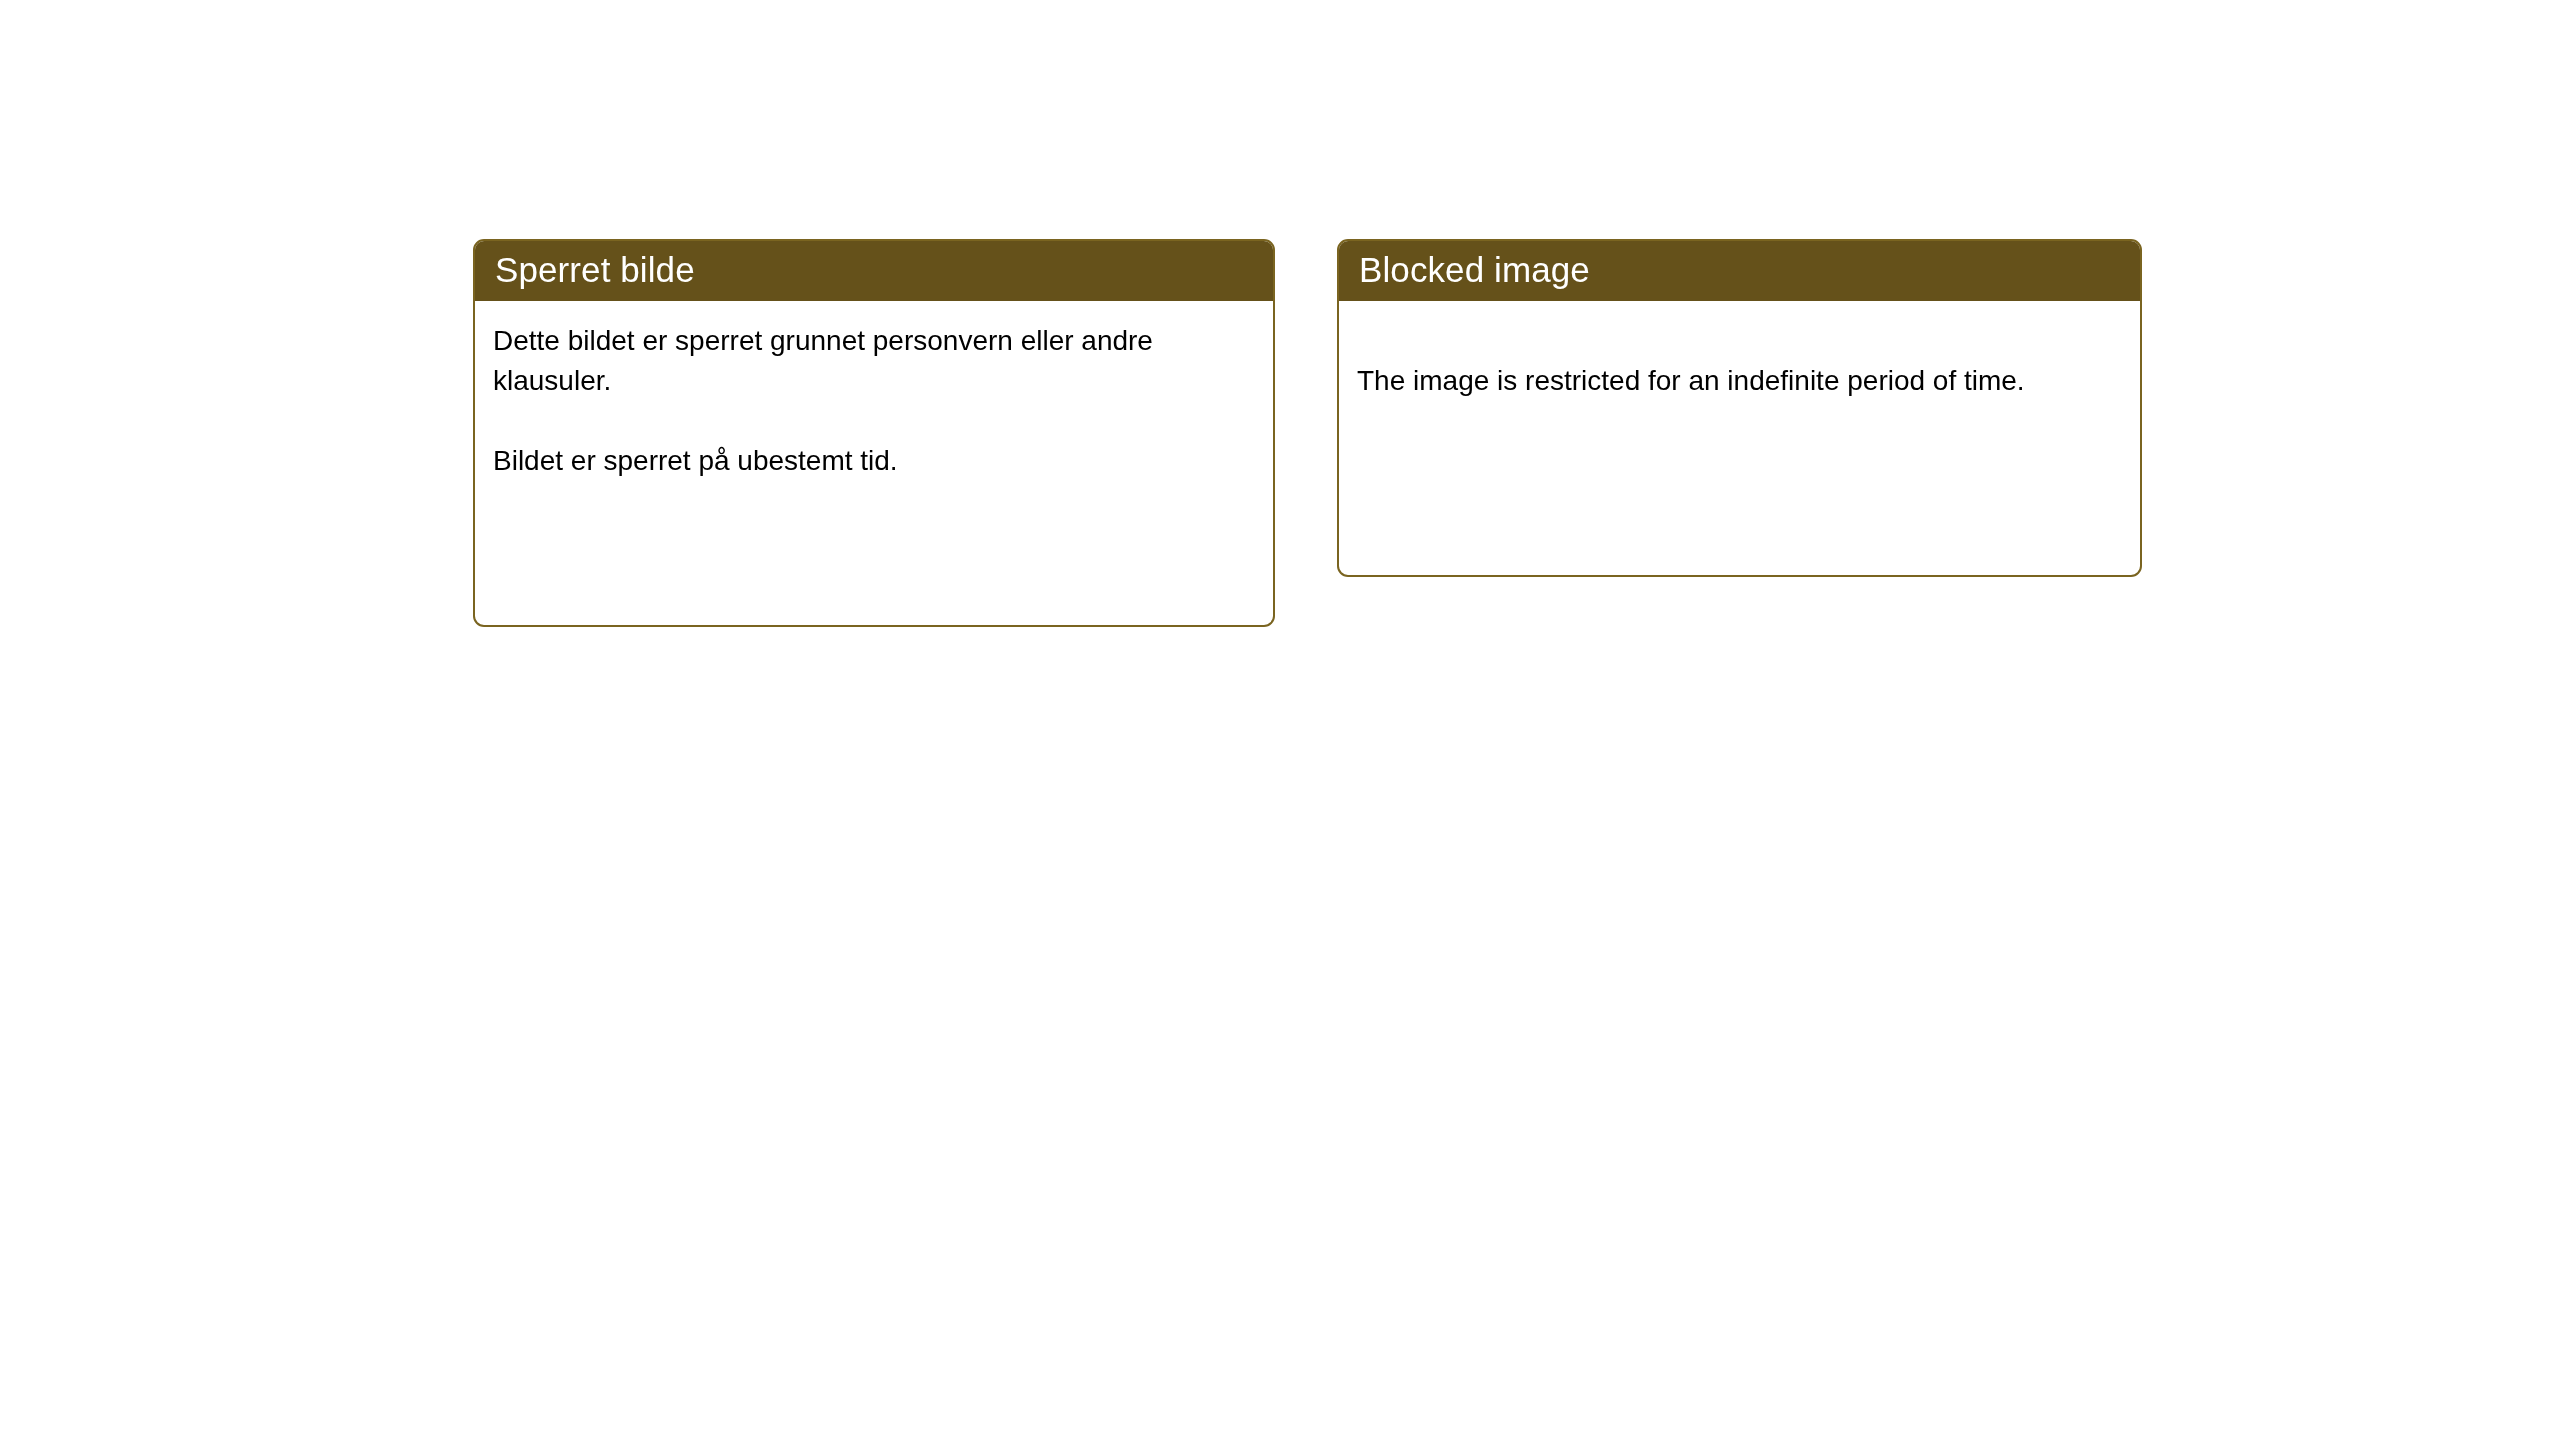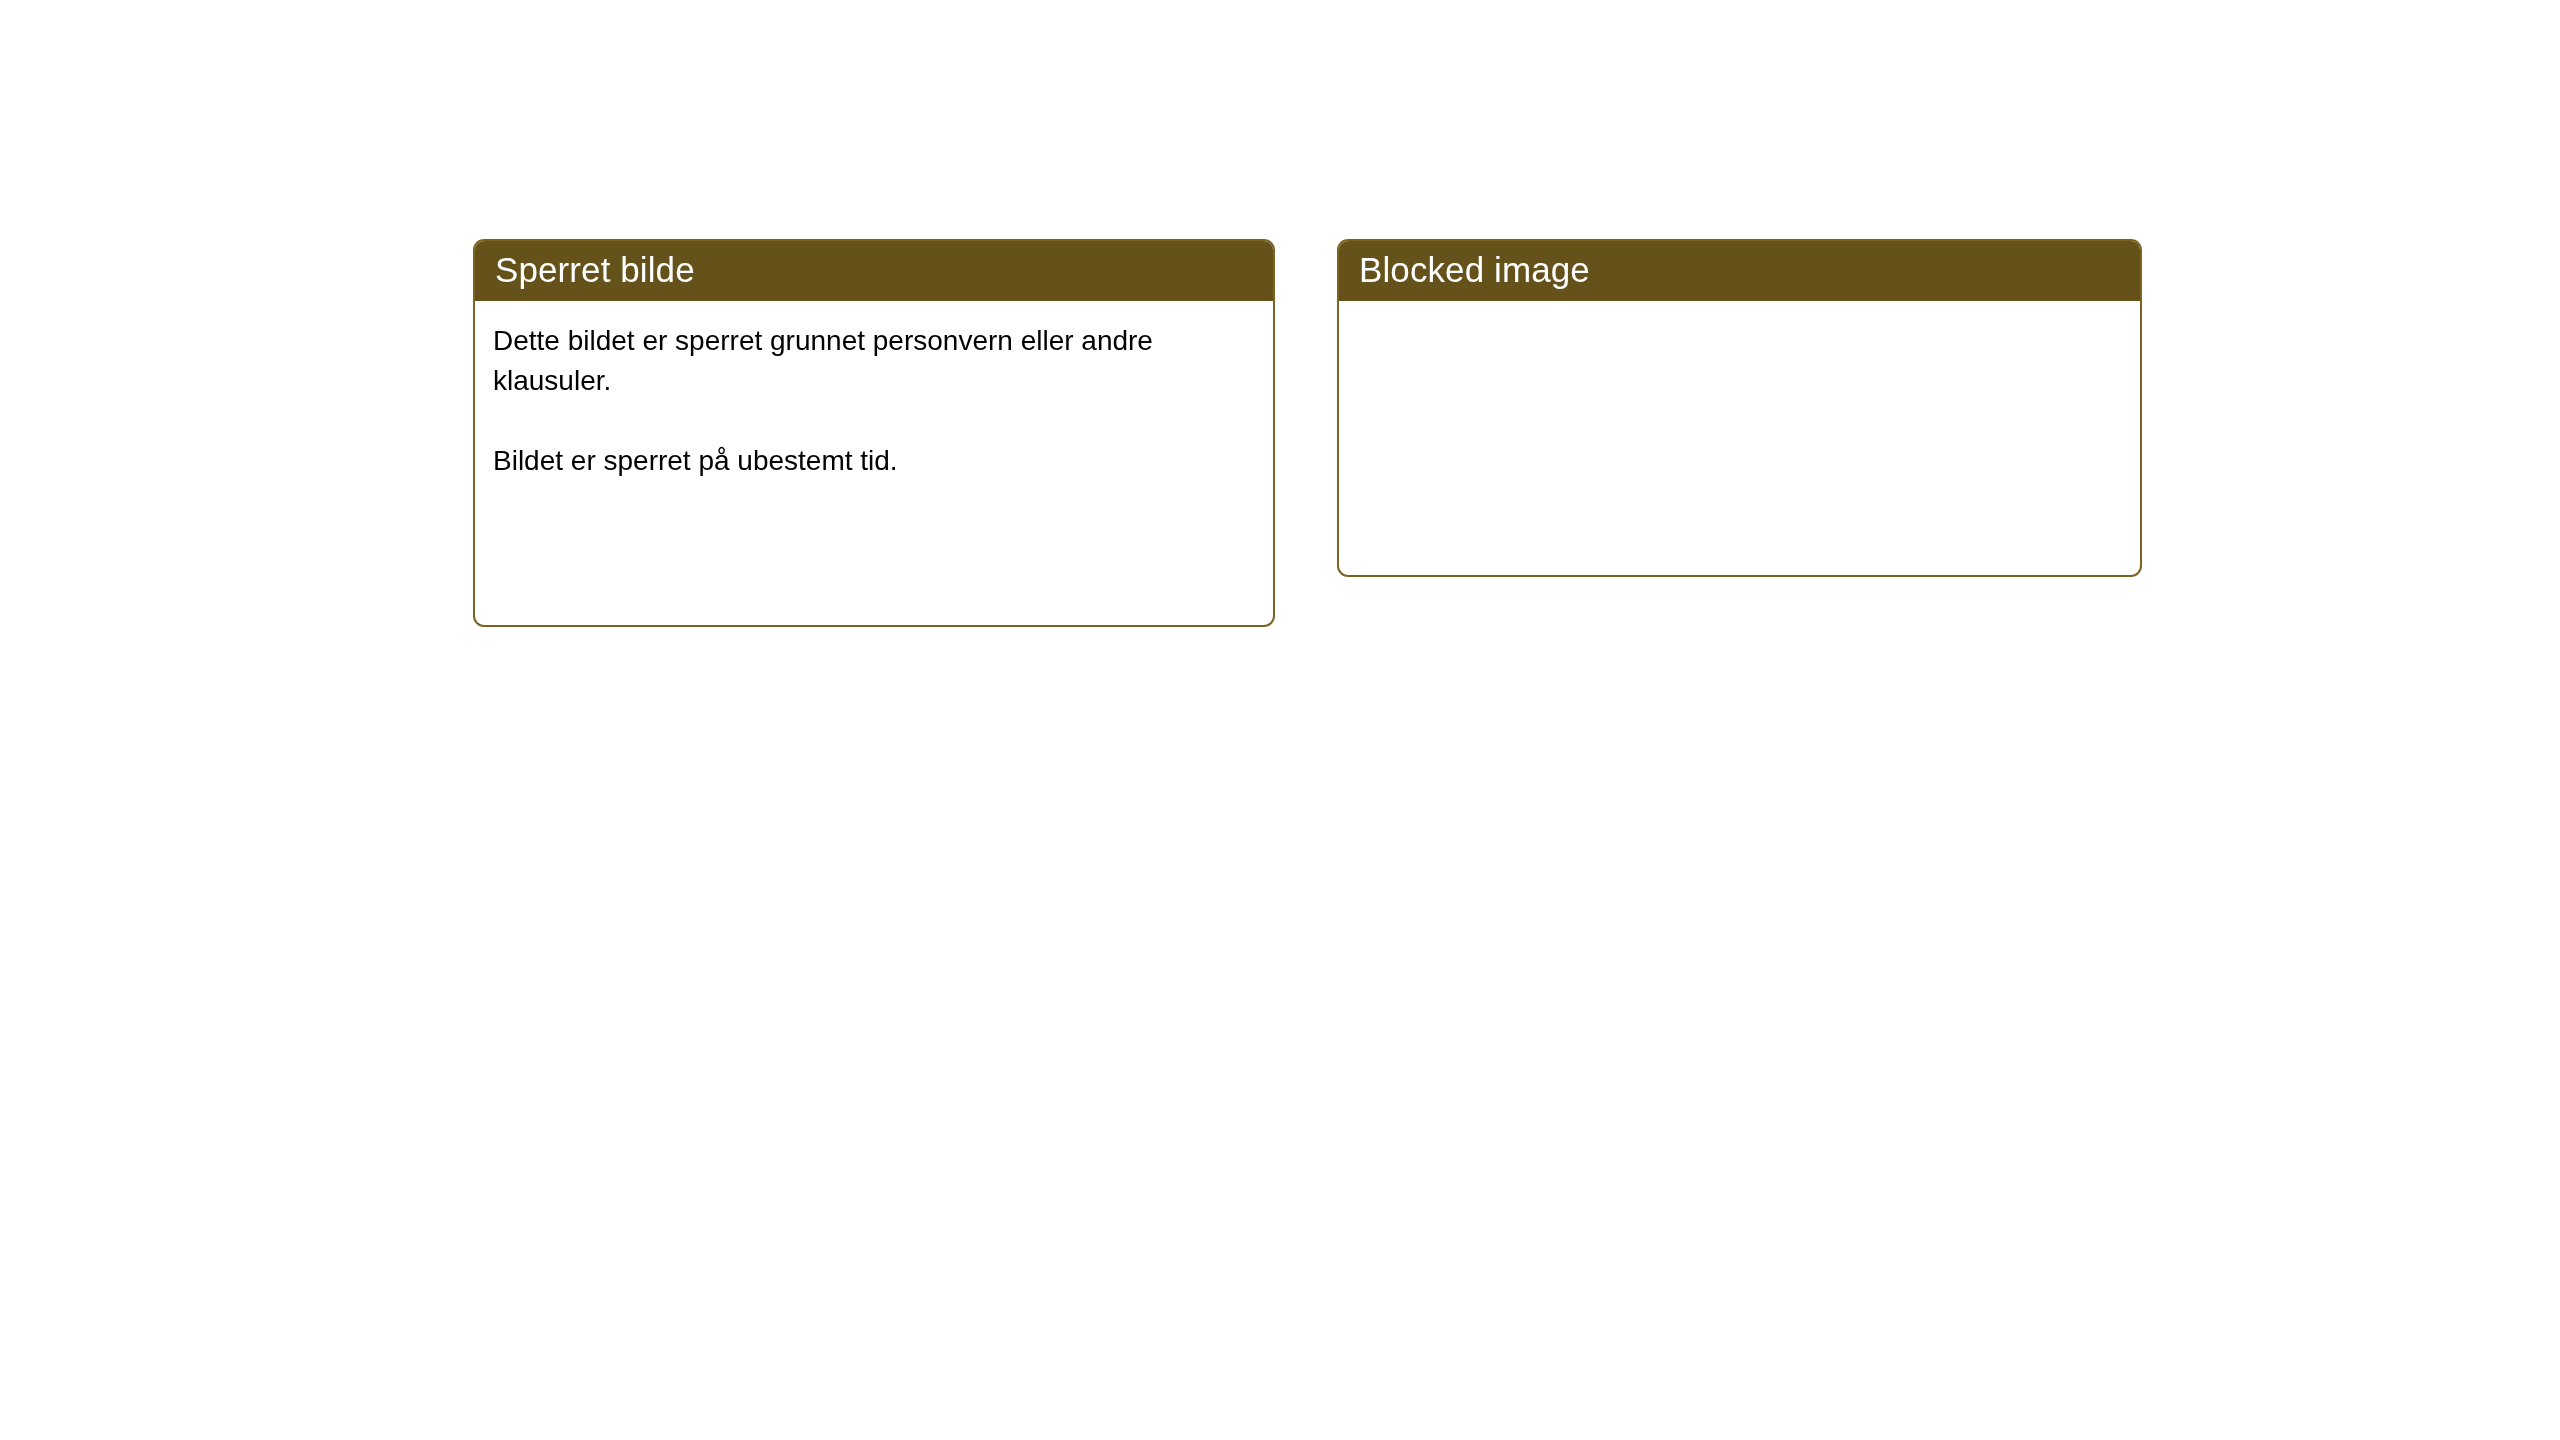--- a/index.html
+++ b/index.html
@@ -103,16 +103,17 @@
       <p class="panel-paragraph">Bildet er sperret på ubestemt tid.</p>
     </div>
   </section>
 
   <section class="notice-panel panel-en">
     <header class="panel-header">
       <span class="panel-title">Blocked image</span>
     </header>
     <div class="panel-body">
       <div class="paragraph-gap"></div>
+      <p class="panel-paragraph">The image is restricted for an indefinite period of time.</p>
     </div>
   </section>
 
 </div>
 
 </body></html>

